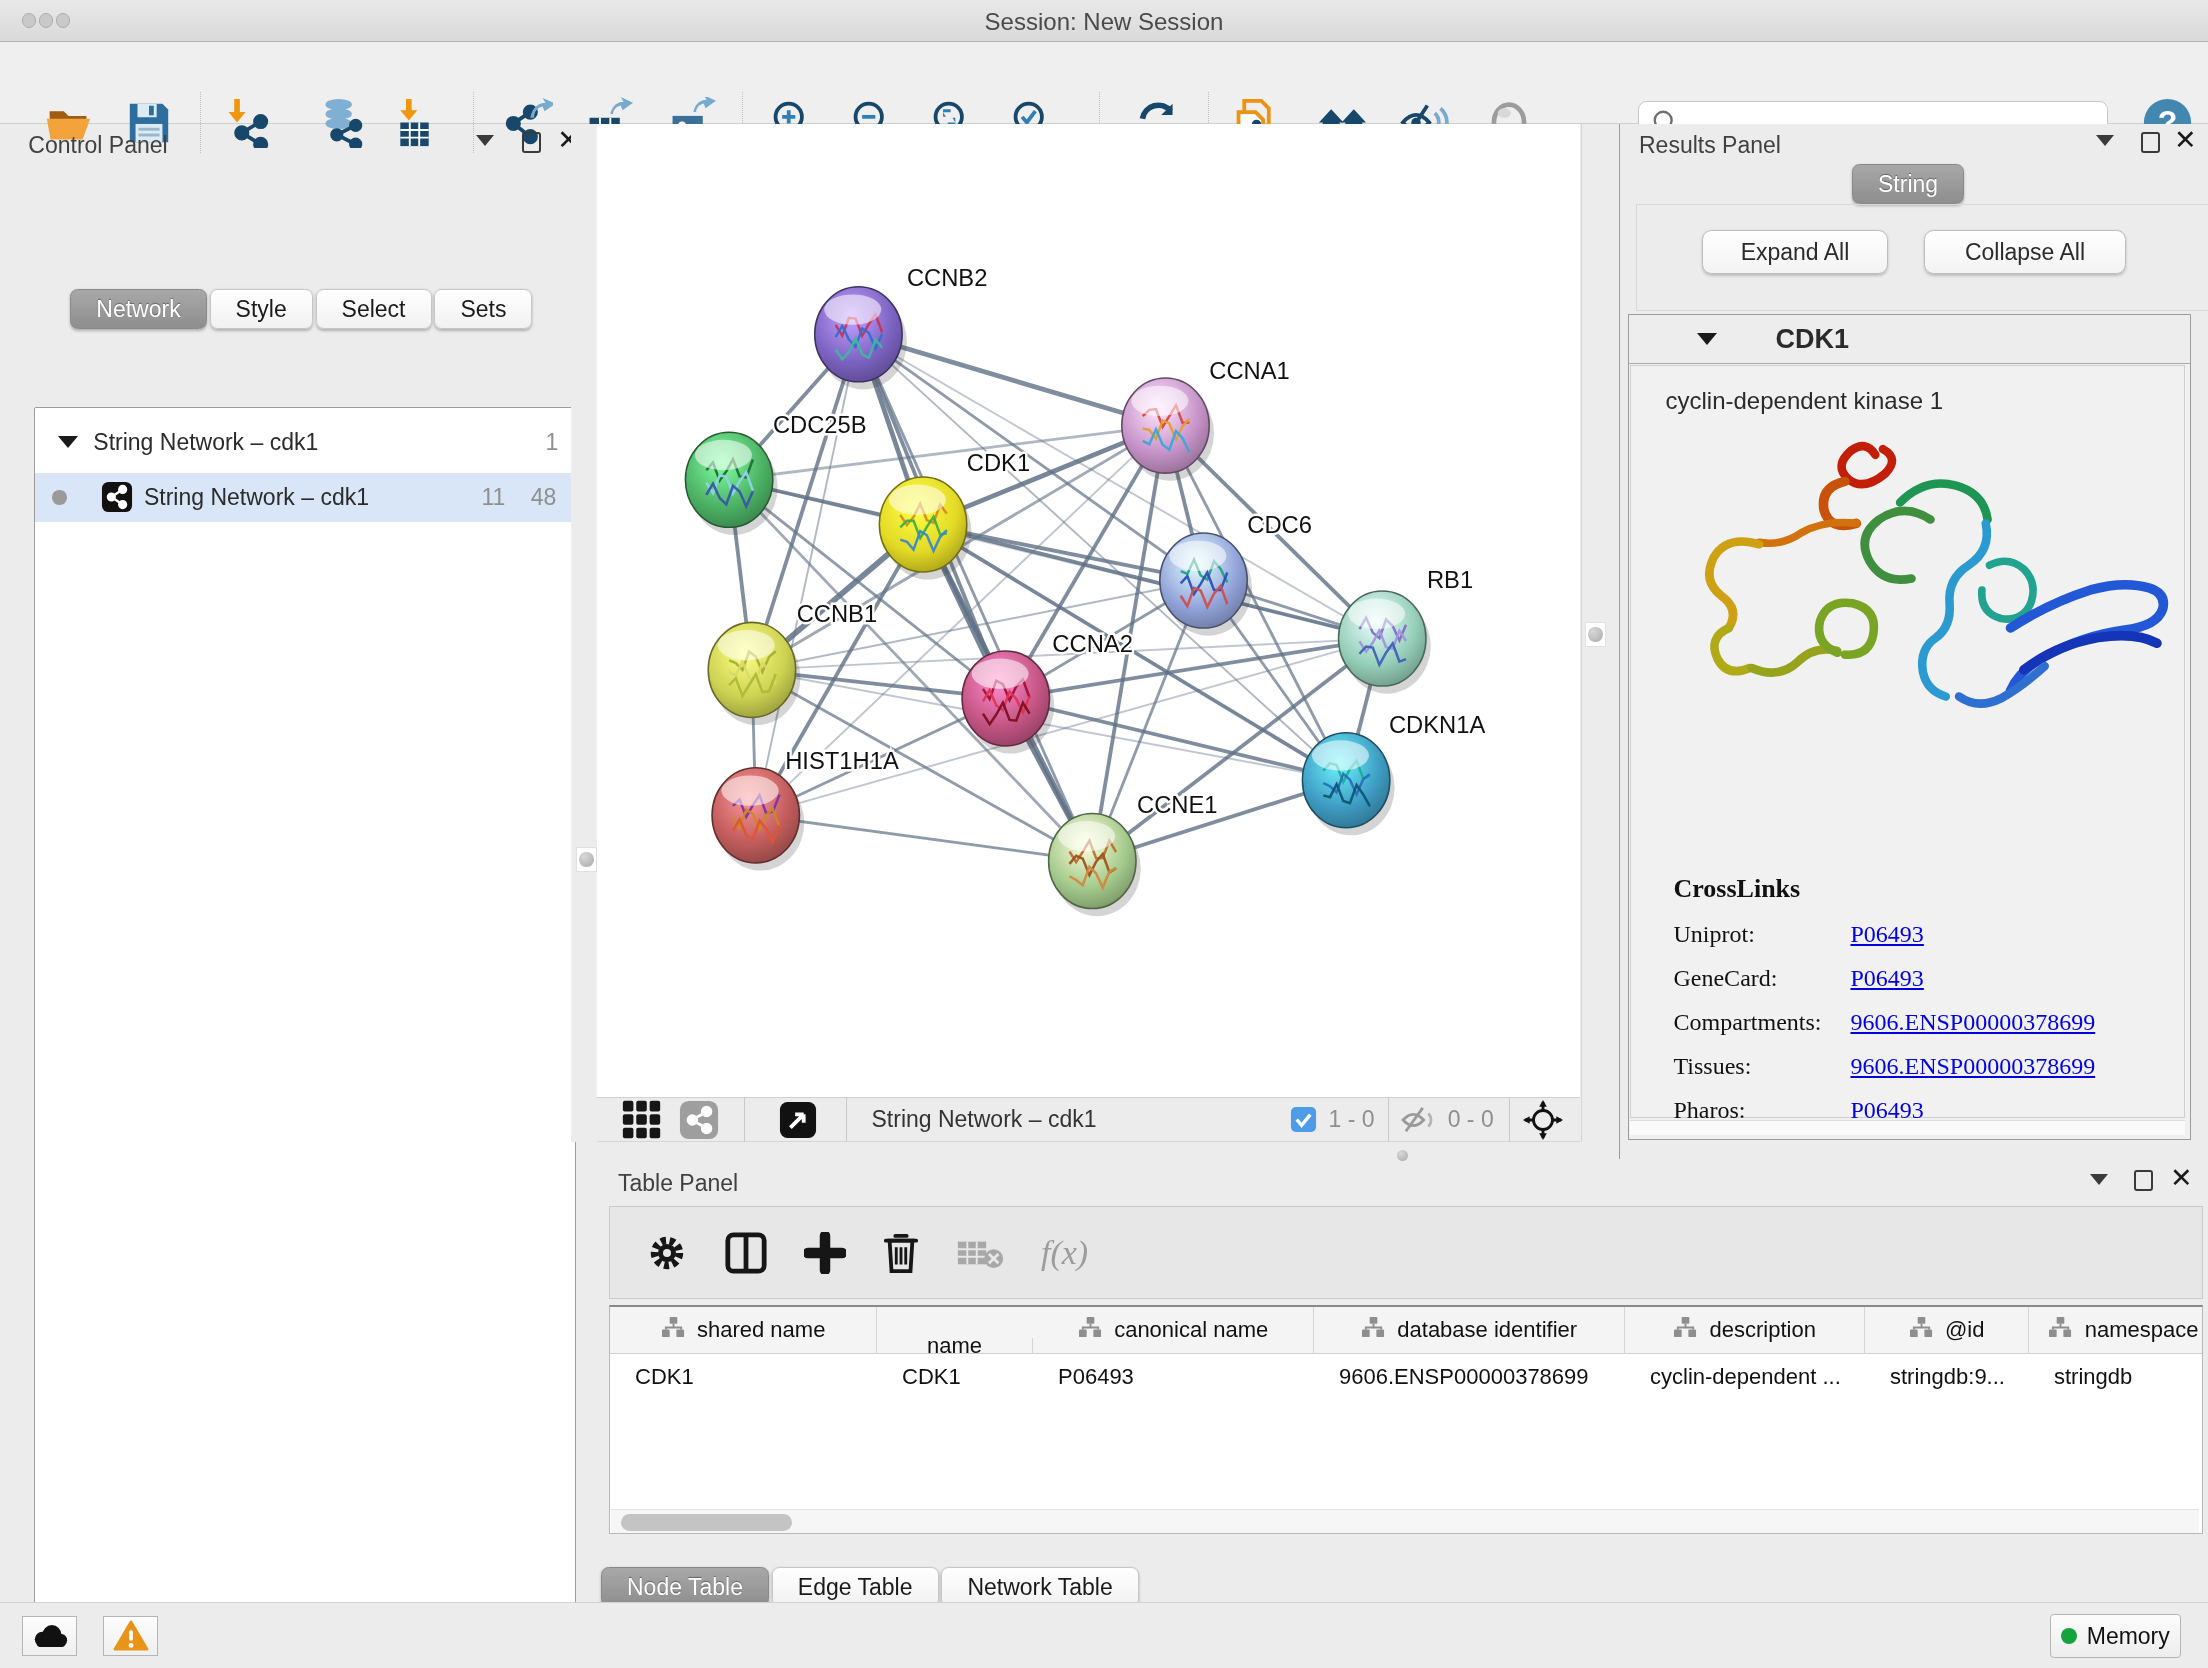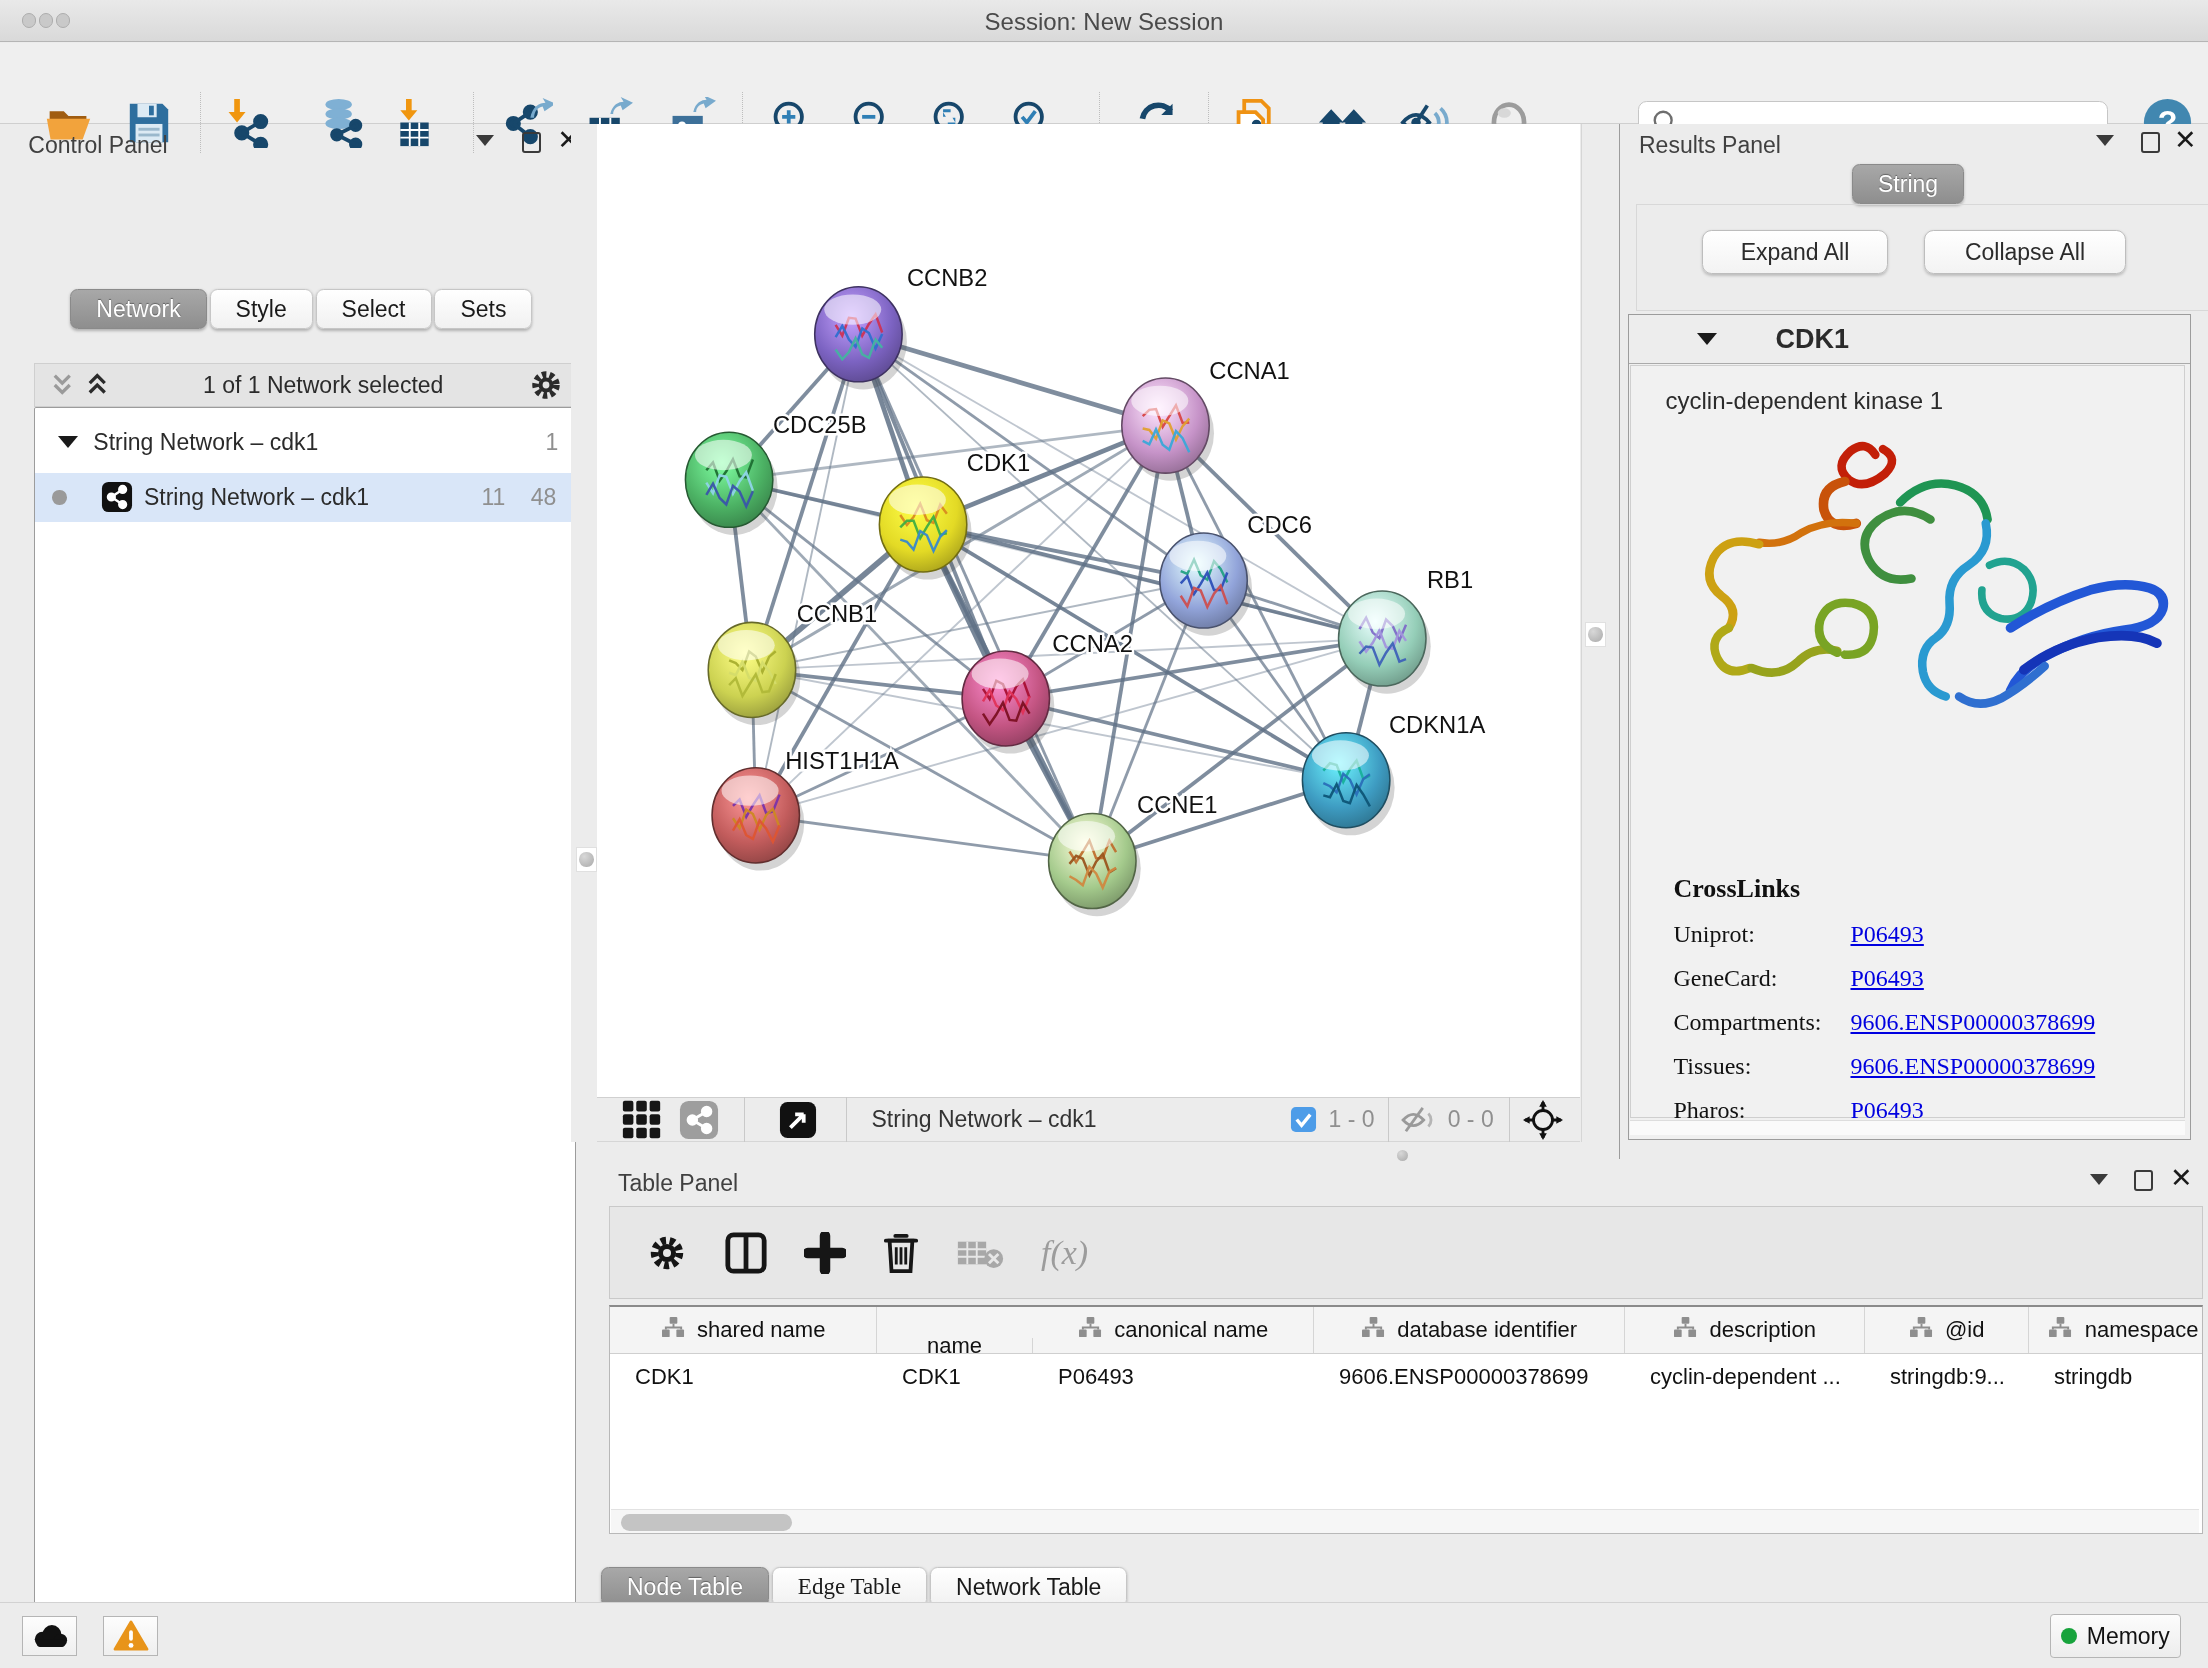--- a/index.html
+++ b/index.html
@@ -323,34 +323,20 @@
       </div>
     <div class="abs close-x" style="left:544px;top:5.7px">✕</div>
 
     <div id="cp-tabs" class="abs">
         <div class="seg-tab sel">Network</div>
         <div class="seg-tab">Style</div>
         <div class="seg-tab">Select</div>
         <div class="seg-tab">Sets</div>
       </div>
 
-    <div id="cp-statusrow" class="abs">
-      <svg width="34" height="30" viewBox="0 0 36 32" style="margin-left:13.3px">
-        <path d="M6 6l8 8 8-8M6 16l8 8 8-8" fill="none" stroke="#9a9a9a" stroke-width="3.5"></path>
-      </svg>
-      <svg width="34" height="30" viewBox="0 0 36 32" style="margin-left:1.9px">
-        <path d="M6 14l8-8 8 8M6 24l8-8 8 8" fill="none" stroke="#2b2b2b" stroke-width="3.5"></path>
-      </svg>
-      <div id="cp-status">1 of 1 Network selected</div>
-      <svg width="36" height="36" viewBox="0 0 38 38" style="margin-right:11.4px">
-        <circle cx="19" cy="19" r="11" fill="none" stroke="#2b2b2b" stroke-width="7" stroke-dasharray="4.5 3.4"></circle>
-        <circle cx="19" cy="19" r="8" fill="#2b2b2b"></circle>
-          <circle cx="19" cy="19" r="3.6" fill="#e4e4e4"></circle>
-      </svg>
-    </div>
 
     <div id="cp-tree" class="abs">
       <div class="tree-row" style="margin-top:11.4px">
         <div style="margin-left:23px;width:0;height:0;border-left:10.5px solid transparent;border-right:10.5px solid transparent;border-top:12.4px solid #1a1a1a"></div>
         <span style="margin-left:15px">String Network – cdk1</span>
         <span class="tree-count" style="position:absolute;right:17px">1</span>
       </div>
       <div class="tree-row sel" style="margin-top:7.6px;height:49px">
         <div style="margin-left:17px;width:14.3px;height:14.3px;border-radius:50%;background:#9a9a9a"></div>
         <svg width="32" height="32" viewBox="0 0 34 34" style="margin-left:34px">
@@ -850,21 +836,21 @@
         <div class="td" style="width: 164px;">stringdb:9...</div>
         <div class="td" style="width: 190px;">stringdb</div>
       </div>
     <div id="tp-hscroll">
       <div id="tp-thumb"></div>
     </div>
   </div>
 
   <div id="tp-tabs" class="abs">
       <div class="seg-tab sel" style="border-radius: 7.6px;">Node Table</div>
-      <div class="seg-tab" style="border-radius: 7.6px; font-family: Liberation Serif, serif;">Edge Table</div>
+      <div class="seg-tab" style="border-radius: 7.6px;">Edge Table</div>
       <div class="seg-tab" style="border-radius: 7.6px;">Network Table</div>
     </div>
 
   <div id="statusband" class="abs">
     <div class="sq-btn" style="left:22px">
       <svg width="38" height="27" viewBox="0 0 40 28">
         <circle cx="12" cy="17" r="8" fill="#111"></circle>
           <circle cx="22" cy="12" r="10" fill="#111"></circle>
         <circle cx="31" cy="18" r="7" fill="#111"></circle>
           <rect x="6" y="17" width="30" height="8" rx="4" fill="#111"></rect>

